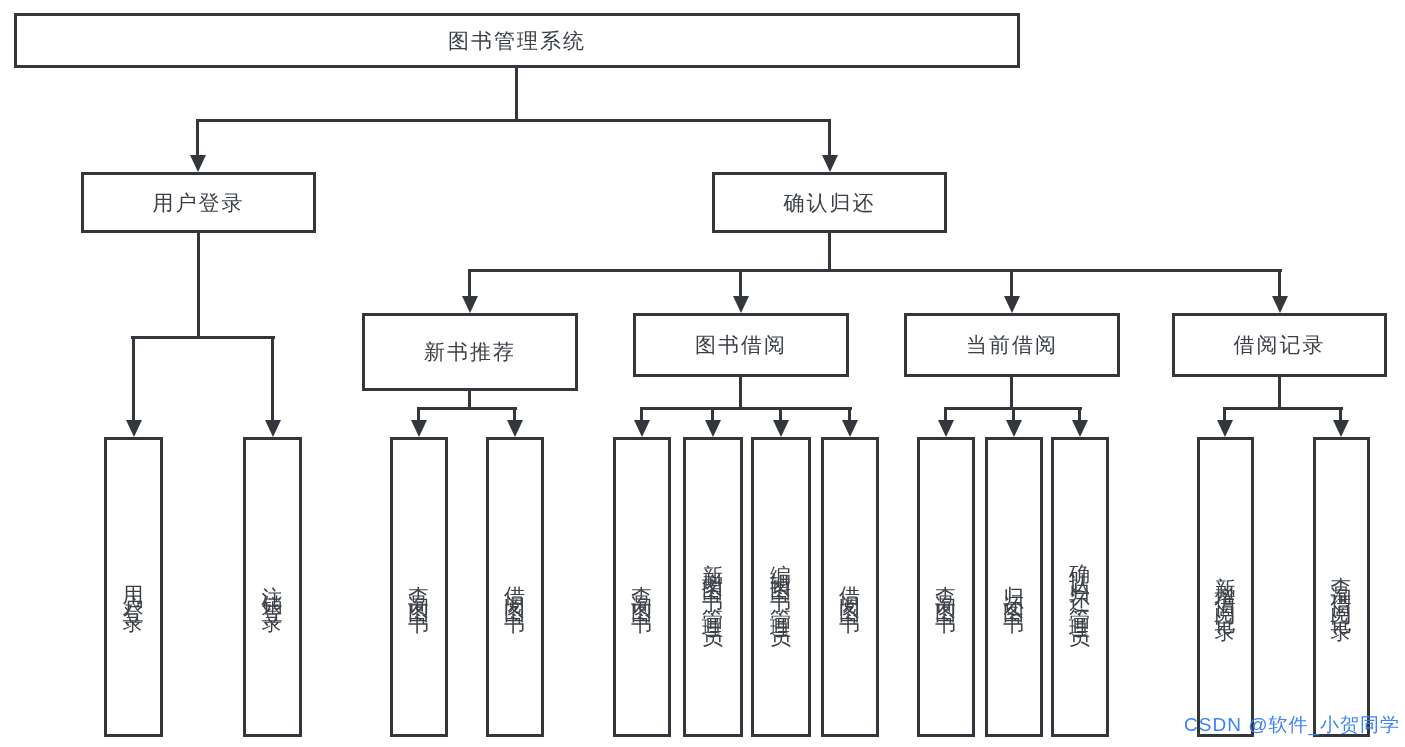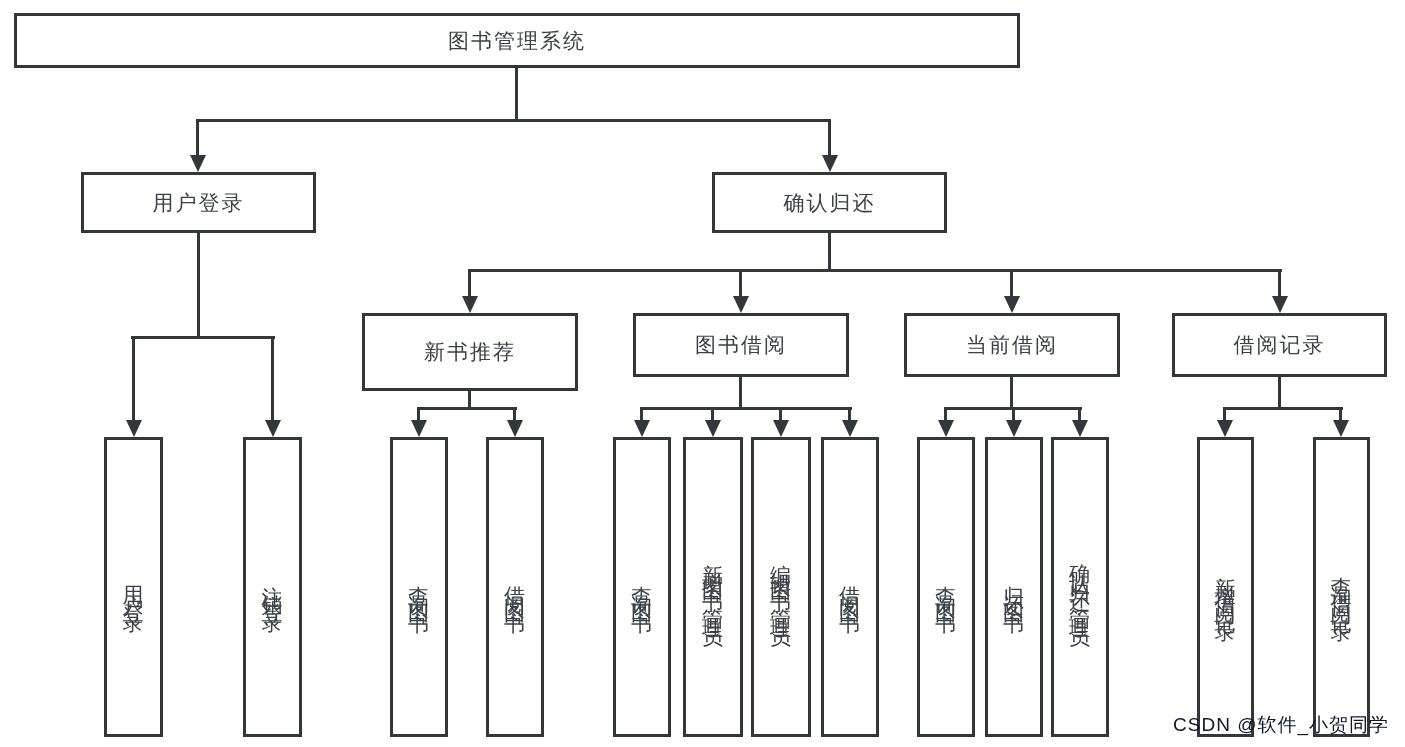--- a/index.html
+++ b/index.html
@@ -19,21 +19,21 @@
   }
   .hline{position:absolute;height:3px;background:#33373c;}
   .vline{position:absolute;width:3px;background:#33373c;}
   .arrow{position:absolute;width:3px;background:#33373c;}
   .arrow::after{
     content:"";position:absolute;left:50%;bottom:-17px;transform:translateX(-50%);
     width:0;height:0;border-left:8px solid transparent;border-right:8px solid transparent;
     border-top:17px solid #33373c;
   }
   .watermark{
-    position:absolute;top:712px;right:16px;font-size:19px;color:#0f172a;
+    position:absolute;top:712px;right:5px;font-size:19px;color:#3b82f6;
     letter-spacing:1px;white-space:nowrap;
   }
 </style>
 </head>
 <body>
 
 <div class="canvas">
 
   <div class="vline" style="left:515px;top:68px;height:53px;"></div>
   <div class="hline" style="left:196px;top:119px;width:635px;"></div>

